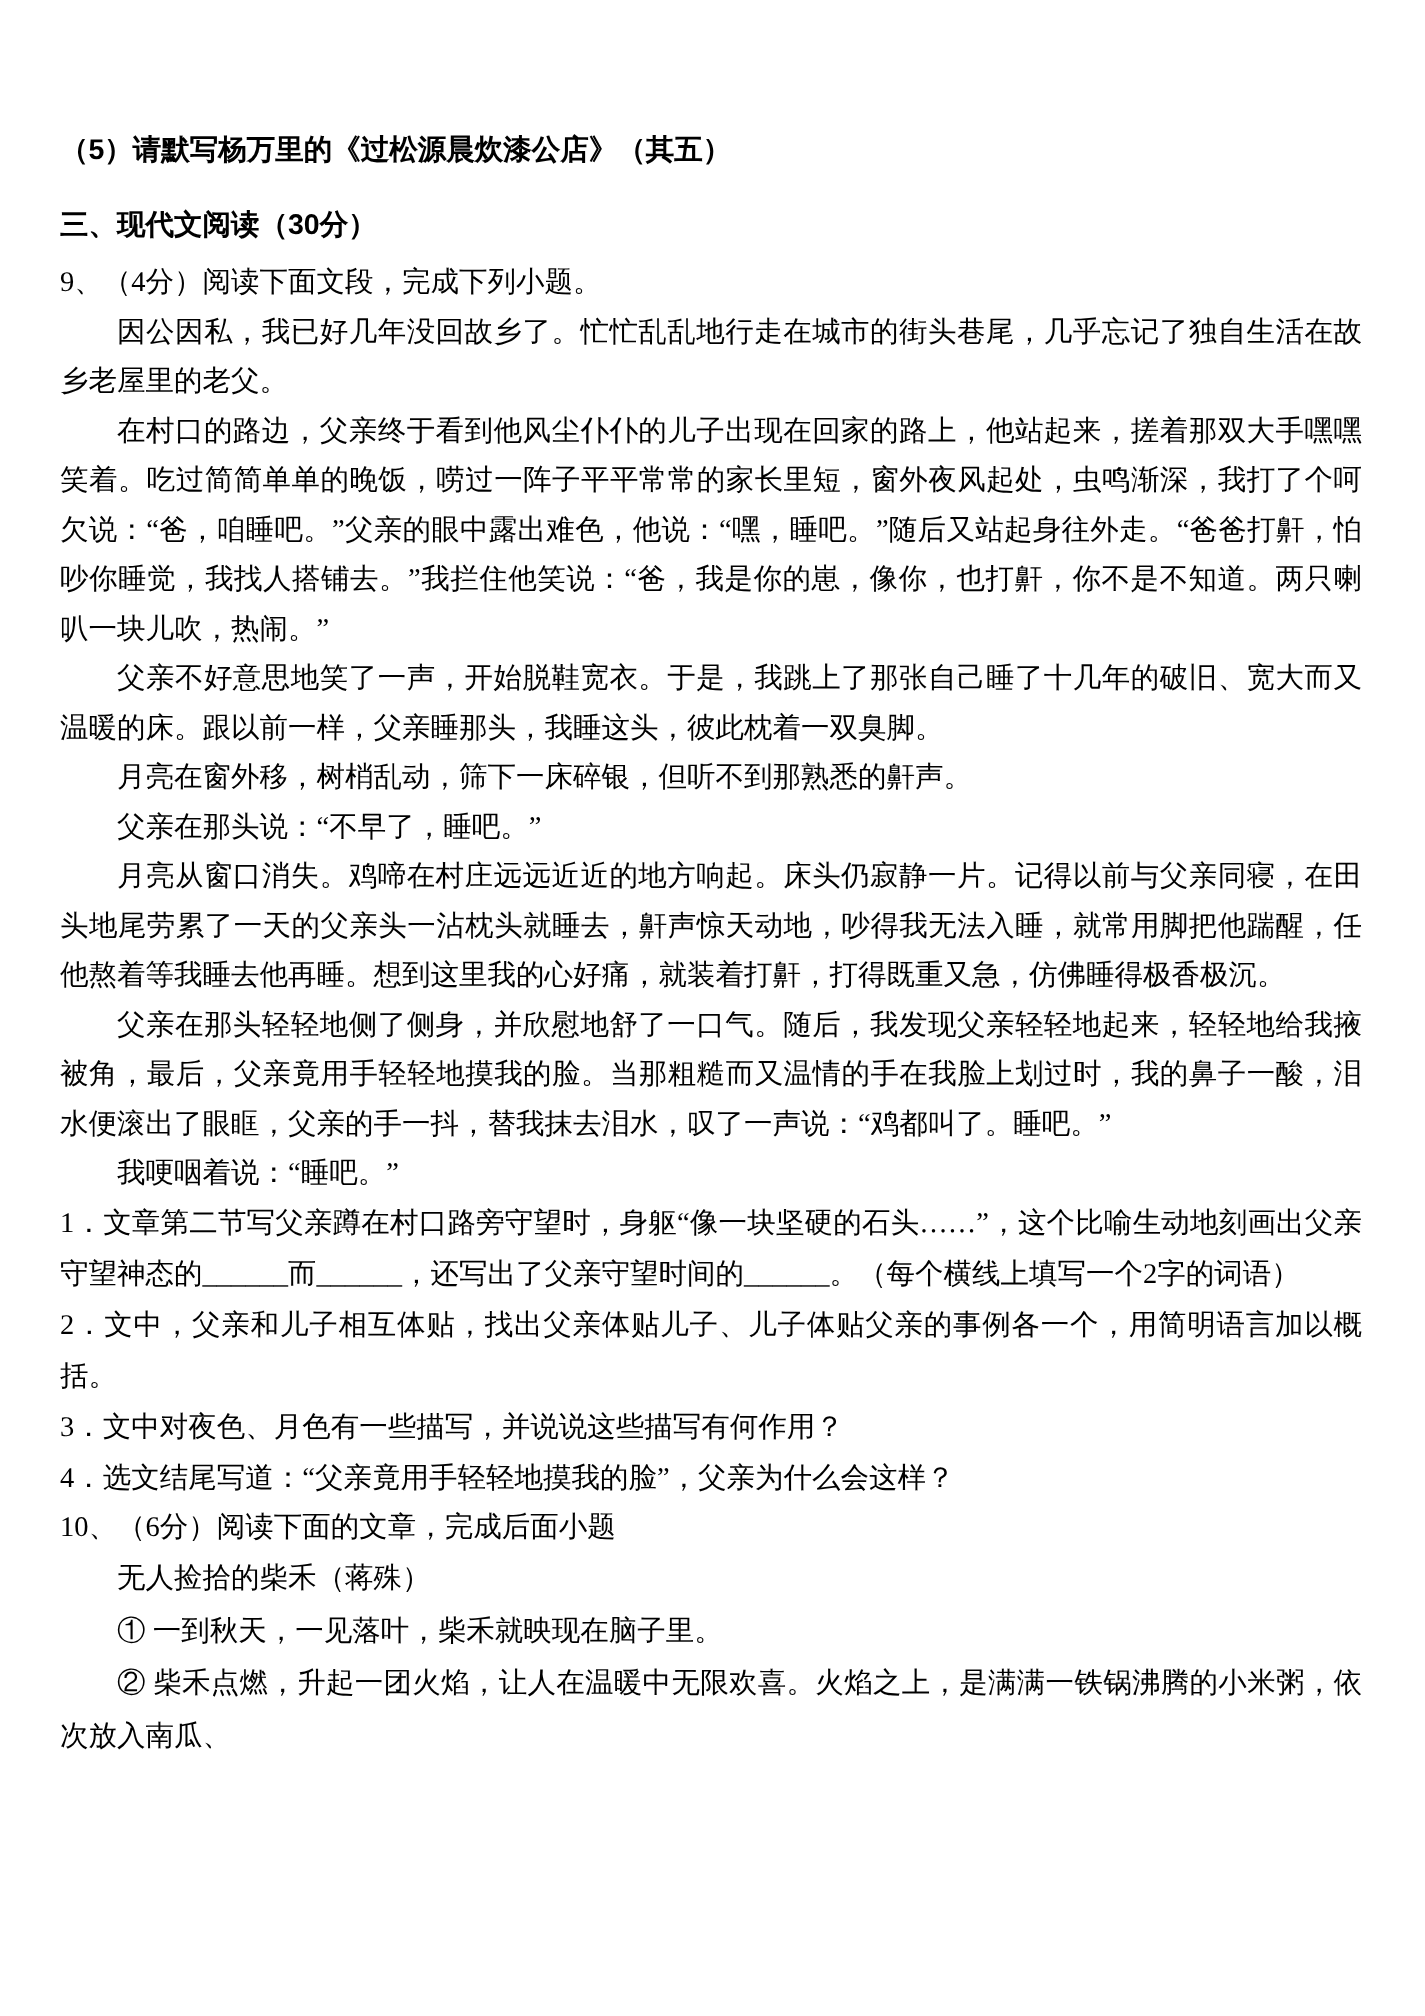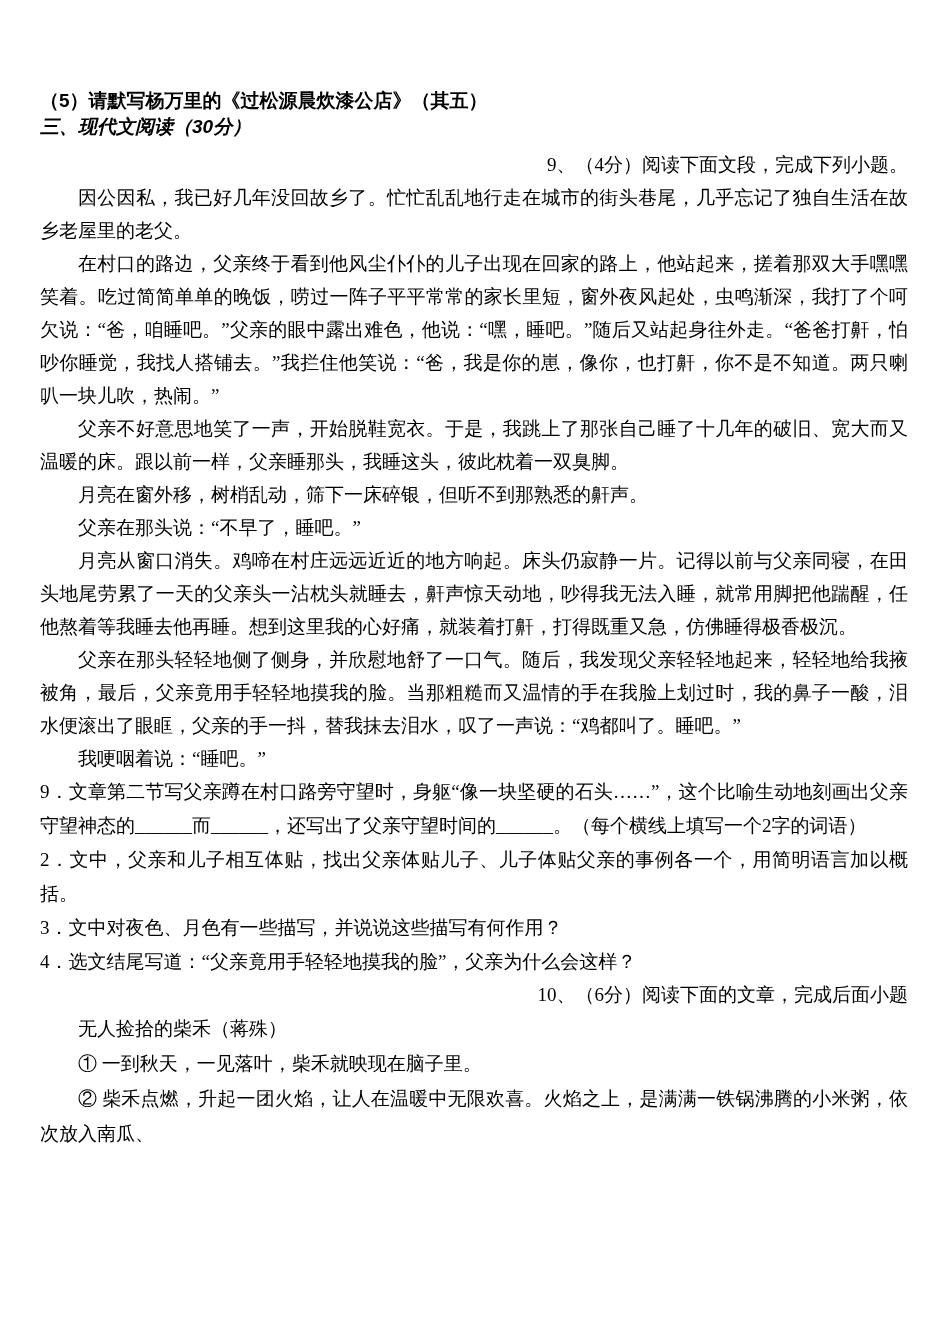--- a/index.html
+++ b/index.html
@@ -21,34 +21,33 @@
     padding: 88px 42px 0 40px;
     font-size: 19px;
     line-height: 35px;
   }
   .heading-bold {
     font-family: "Liberation Sans", "DejaVu Sans", sans-serif;
     font-weight: bold;
     line-height: 26px;
   }
   .prompt-5 {
+    margin-bottom: 24px;
   }
   .answer-blanks {
     line-height: 22px;
     margin-bottom: 14px;
     letter-spacing: 1px;
     white-space: nowrap;
   }
   .section-heading {
     margin-bottom: 9px;
-    font-style: italic;
   }
   .intro-line {
     line-height: 32px;
-    text-align: right;
   }
   .passage p {
     margin: 0;
     text-indent: 2em;
     text-align: justify;
     line-height: 33px;
   }
   .questions p {
     margin: 0;
     text-indent: 0;
@@ -79,21 +78,21 @@
     <p>在村口的路边，父亲终于看到他风尘仆仆的儿子出现在回家的路上，他站起来，搓着那双大手嘿嘿笑着。吃过简简单单的晚饭，唠过一阵子平平常常的家长里短，窗外夜风起处，虫鸣渐深，我打了个呵欠说：“爸，咱睡吧。”父亲的眼中露出难色，他说：“嘿，睡吧。”随后又站起身往外走。“爸爸打鼾，怕吵你睡觉，我找人搭铺去。”我拦住他笑说：“爸，我是你的崽，像你，也打鼾，你不是不知道。两只喇叭一块儿吹，热闹。”</p>
     <p>父亲不好意思地笑了一声，开始脱鞋宽衣。于是，我跳上了那张自己睡了十几年的破旧、宽大而又温暖的床。跟以前一样，父亲睡那头，我睡这头，彼此枕着一双臭脚。</p>
     <p>月亮在窗外移，树梢乱动，筛下一床碎银，但听不到那熟悉的鼾声。</p>
     <p>父亲在那头说：“不早了，睡吧。”</p>
     <p>月亮从窗口消失。鸡啼在村庄远远近近的地方响起。床头仍寂静一片。记得以前与父亲同寝，在田头地尾劳累了一天的父亲头一沾枕头就睡去，鼾声惊天动地，吵得我无法入睡，就常用脚把他踹醒，任他熬着等我睡去他再睡。想到这里我的心好痛，就装着打鼾，打得既重又急，仿佛睡得极香极沉。</p>
     <p>父亲在那头轻轻地侧了侧身，并欣慰地舒了一口气。随后，我发现父亲轻轻地起来，轻轻地给我掖被角，最后，父亲竟用手轻轻地摸我的脸。当那粗糙而又温情的手在我脸上划过时，我的鼻子一酸，泪水便滚出了眼眶，父亲的手一抖，替我抹去泪水，叹了一声说：“鸡都叫了。睡吧。”</p>
     <p>我哽咽着说：“睡吧。”</p>
   </div>
 
   <div class="questions">
-    <p>9．文章第二节写父亲蹲在村口路旁守望时，身躯“像一块坚硬的石头……”，这个比喻生动地刻画出父亲守望神态的______而______，还写出了父亲守望时间的______。（每个横线上填写一个2字的词语）</p>
+    <p>1．文章第二节写父亲蹲在村口路旁守望时，身躯“像一块坚硬的石头……”，这个比喻生动地刻画出父亲守望神态的______而______，还写出了父亲守望时间的______。（每个横线上填写一个2字的词语）</p>
     <p>2．文中，父亲和儿子相互体贴，找出父亲体贴儿子、儿子体贴父亲的事例各一个，用简明语言加以概括。</p>
     <p>3．文中对夜色、月色有一些描写，并说说这些描写有何作用？</p>
     <p>4．选文结尾写道：“父亲竟用手轻轻地摸我的脸”，父亲为什么会这样？</p>
   </div>
 
   <div class="intro-line">10、（6分）阅读下面的文章，完成后面小题</div>
 
   <div class="passage2">
     <p>无人捡拾的柴禾（蒋殊）</p>
     <p>① 一到秋天，一见落叶，柴禾就映现在脑子里。</p>

